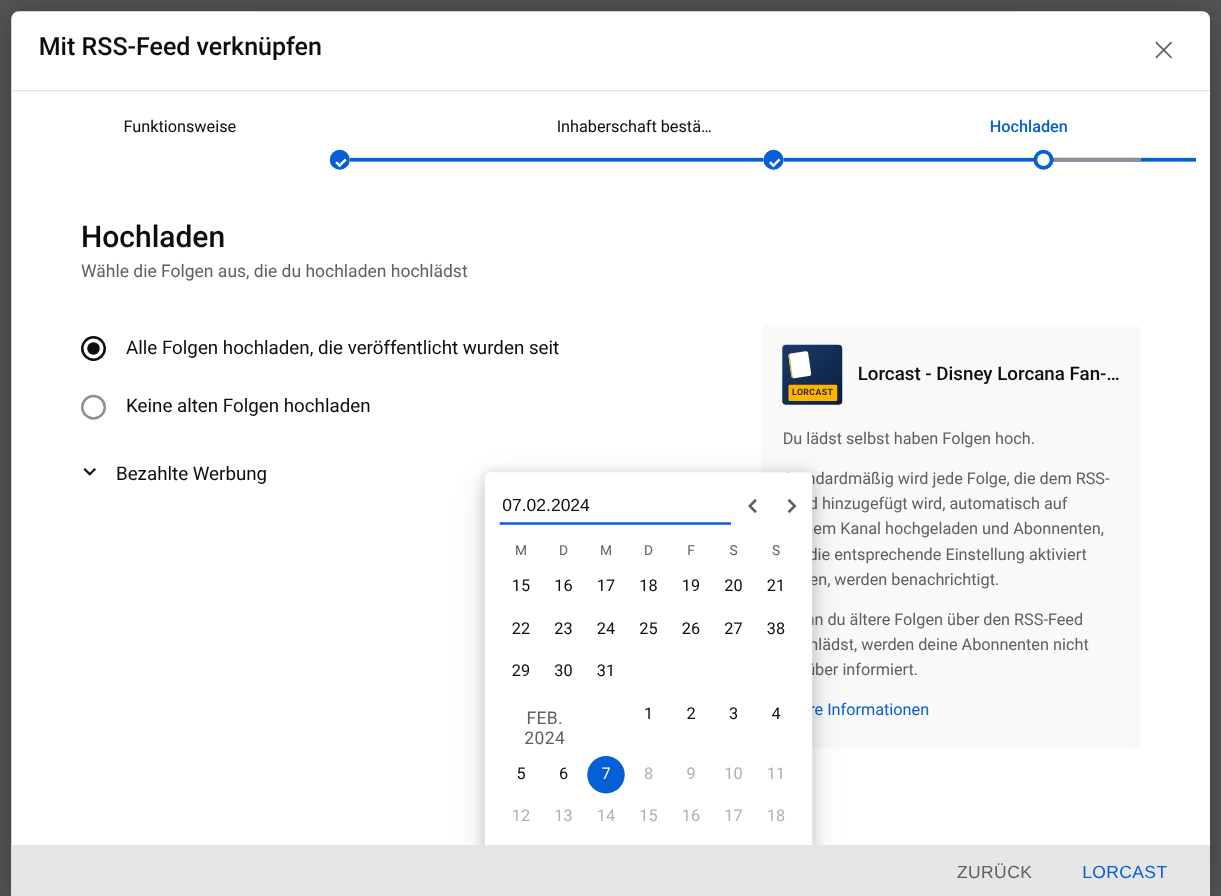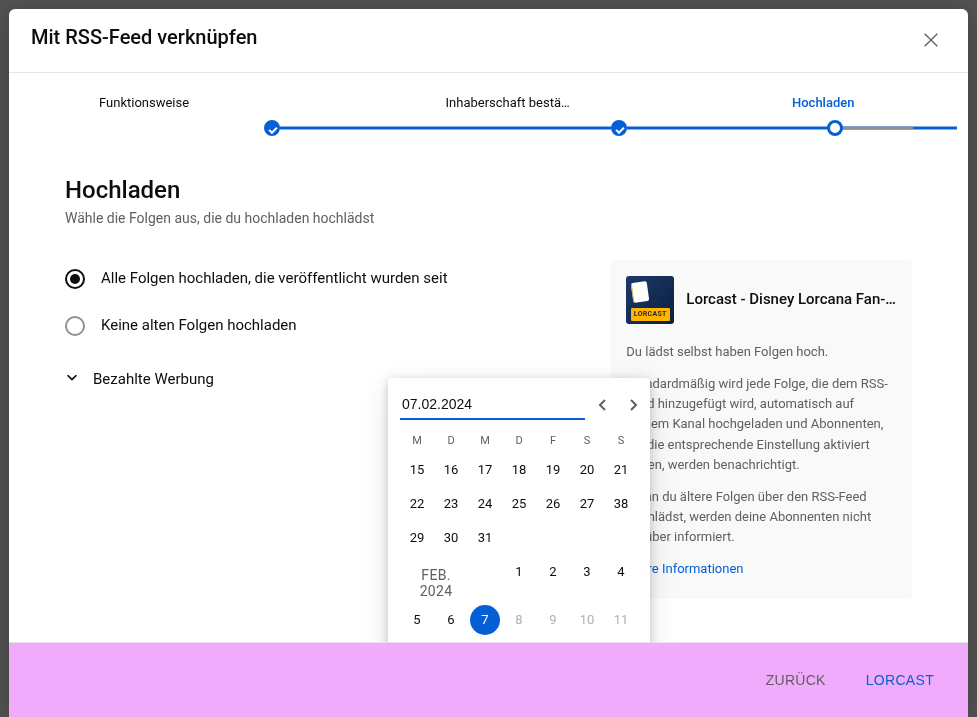--- a/index.html
+++ b/index.html
@@ -196,22 +196,22 @@
     width:30px;height:30px;line-height:30px;margin:0 auto;
     border-radius:50%;cursor:pointer;font-size:13px;color:#0d0d0d;
   }
   .cal-day.muted{color:#b0b0b0;}
   .cal-day.selected{background:#065fd4;color:#fff;}
 
   
   .modal-footer{
     flex:0 0 auto;
     display:flex;justify-content:flex-end;align-items:center;gap:28px;
-    padding:21px 28px;border-top:1px solid #e5e5e5;
-    background:#f0abfc;
+    padding:4px 28px;border-top:1px solid #e5e5e5;
+    background:#e5e5e5;
   }
   .btn-text{
     background:none;border:none;font-size:14px;font-weight:500;
     letter-spacing:.3px;cursor:pointer;padding:8px 6px;color:#606060;
   }
   .btn-text.primary{color:#065fd4;}
 </style>
 </head>
 <body>
 

